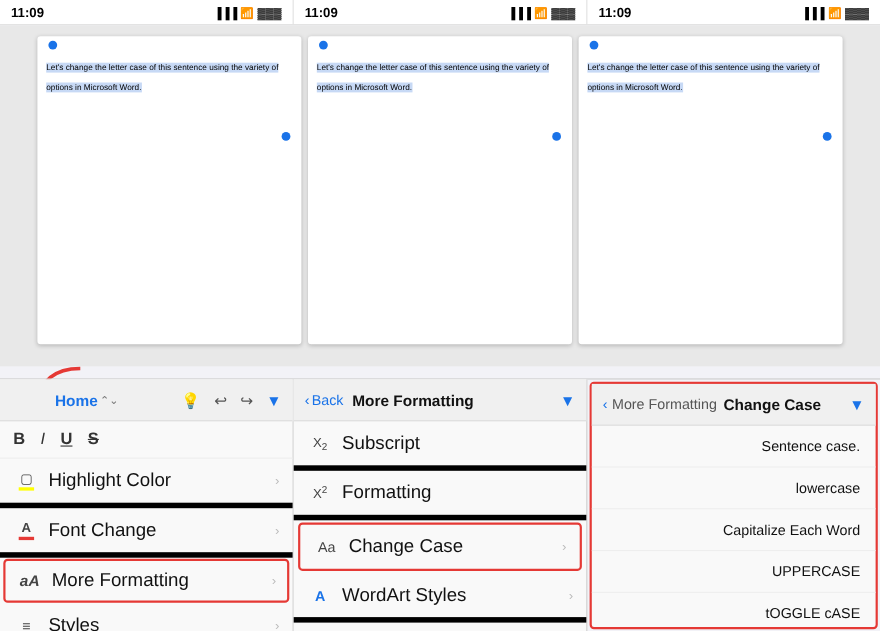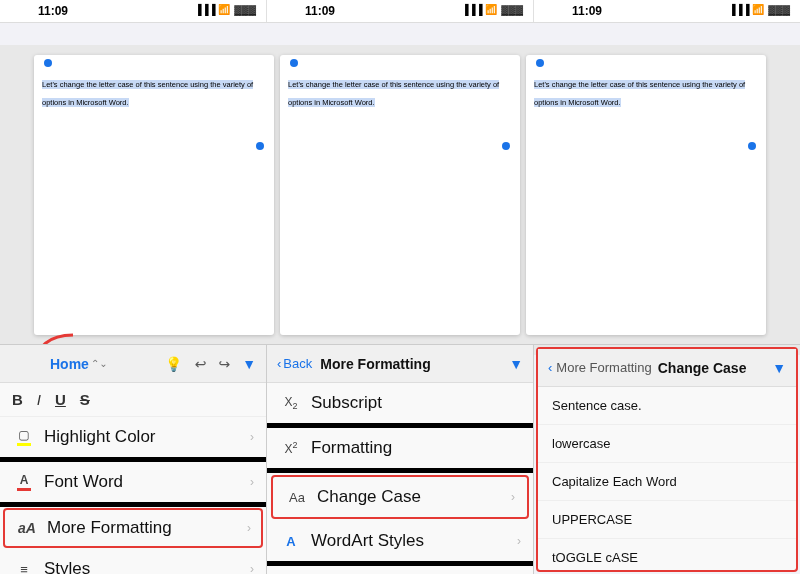--- a/index.html
+++ b/index.html
@@ -7,43 +7,41 @@
       width: 800px;
       height: 574px;
       font-family: -apple-system, BlinkMacSystemFont, 'Helvetica Neue', Arial, sans-serif;
       background: #f2f2f7;
       overflow: hidden;
       position: relative;
     }
     .status-bar {
       flex: 1;
       display: flex;
-      align-items: flex-start;
+      align-items: flex-end;
       justify-content: space-between;
       padding: 4px 10px;
       font-size: 11px;
       font-weight: 600;
       border-right: 1px solid #e0e0e0;
-      margin-left: 28px;
     }
     .status-bar:last-child { border-right: none; }
     .status-time { font-weight: 700; font-size: 12px; }
     .status-icons { display: flex; align-items: center; gap: 3px; font-size: 10px; }
 
     
     .document-area {
       display: flex;
       width: 100%;
       background: #e8e8e8;
       padding: 10px 8px;
       gap: 6px;
       height: 310px;
       align-items: flex-start;
       justify-content: center;
-      margin-top: 22px;
     }
     .doc-page {
       background: white;
       width: 240px;
       height: 280px;
       border-radius: 3px;
       box-shadow: 0 1px 4px rgba(0,0,0,0.2);
       padding: 10px 8px;
       position: relative;
     }
@@ -200,20 +198,21 @@
     .panel3-back { color: #1a73e8; font-size: 13px; }
     .panel3-parent { font-size: 13px; color: #555; }
     .panel3-title { font-size: 14px; font-weight: 600; color: #111; margin-left: 2px; }
 
     .case-option {
       padding: 11px 14px;
       border-bottom: 1px solid #eee;
       font-size: 13px;
       color: #111;
       cursor: pointer;
+      text-align: right;
     }
 
     
     .change-case-box {
       border: 2px solid #e53935;
       border-radius: 4px;
       margin: 2px 4px;
     }
     sub { font-size: 9px; }
     sup { font-size: 9px; }
@@ -350,21 +349,21 @@
       <span class="menu-item-chevron">›</span>
     </div>
 
     <div class="menu-item">
       <div class="menu-item-icon">
         <div class="fontcolor-icon">
           <span style="font-size:12px; font-weight:700;">A</span>
           <div class="fontcolor-bar"></div>
         </div>
       </div>
-      <span class="menu-item-label">Font Word</span>
+      <span class="menu-item-label">Font Change</span>
       <span class="menu-item-chevron">›</span>
     </div>
 
     <div class="menu-item" style="border:2px solid #e53935; border-radius:4px; margin:1px 3px; padding:8px 10px;">
       <div class="menu-item-icon">
         <span class="moreformat-icon" style="font-size:14px;">aA</span>
       </div>
       <span class="menu-item-label">More Formatting</span>
       <span class="menu-item-chevron">›</span>
     </div>

